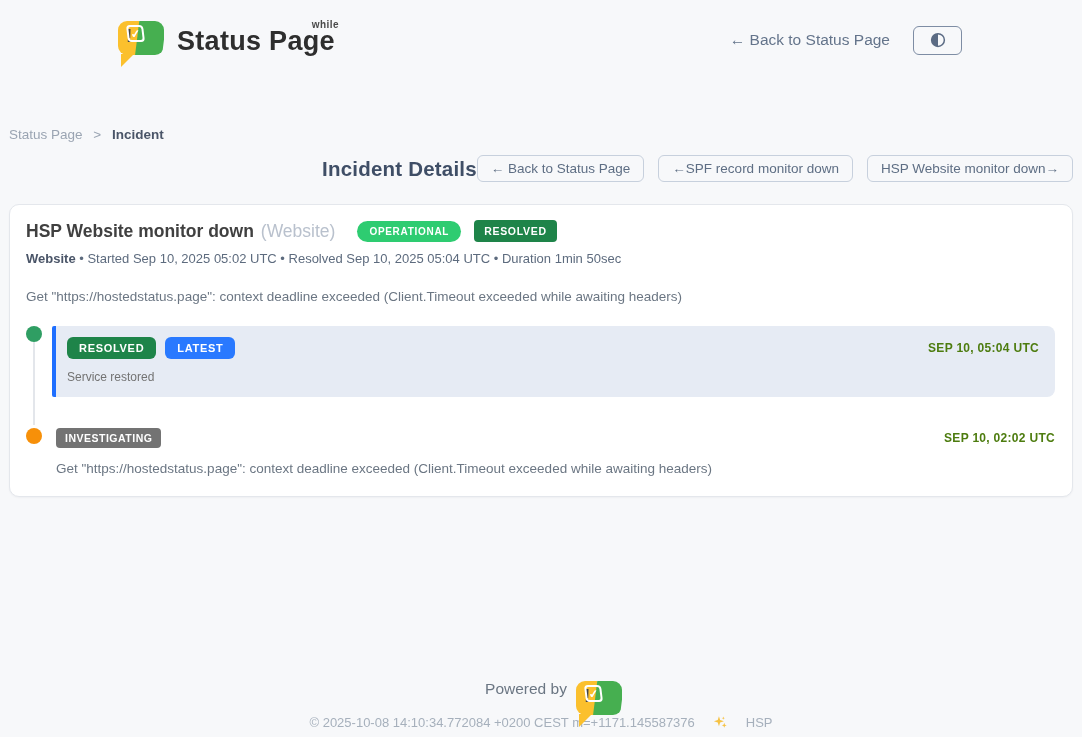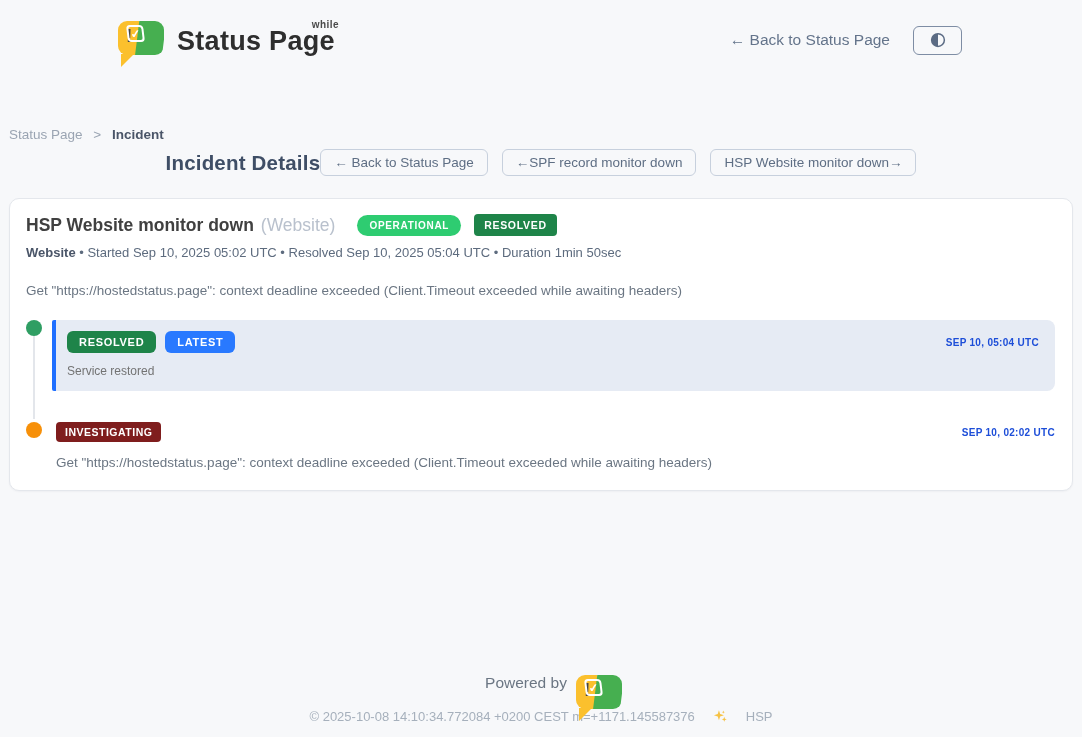--- a/index.html
+++ b/index.html
@@ -53,21 +53,21 @@
     background: transparent; display: flex; align-items: center; justify-content: center;
     cursor: pointer;
   }
 
   
   .container { width: 1064px; margin: 0 auto; }
   .breadcrumb { margin-top: 51px; font-size: 13.5px; color: #9aa4b2; }
   .breadcrumb .sep { margin: 0 7px; }
   .breadcrumb .current { color: #4a5568; font-weight: 700; }
 
-  .title-row { display: flex; justify-content: center; align-items: center; margin-top: 7px; }
+  .title-row { display: flex; justify-content: flex-end; align-items: center; margin-top: 13px; }
   h1.page-title { font-size: 20.5px; font-weight: 600; color: #3f4e66; letter-spacing: 0.2px; }
   .nav-btns { display: flex; gap: 14px; }
   .nav-btn {
     border: 1px solid #c7d0dd; border-radius: 6px; background: transparent;
     color: #5e6e84; font-size: 13.5px; padding: 5px 13px; cursor: pointer;
     font-family: "Liberation Sans", sans-serif; white-space: nowrap;
   }
 
   
   .card {
@@ -100,22 +100,22 @@
   .t-dot.green { background: #2f9e63; }
   .t-dot.orange { background: #f79009; }
   .t-box {
     border-left: 4px solid #1f6fff; background: #e6ebf4;
     border-radius: 2px 8px 8px 2px; padding: 11px 16px 13px 11px;
   }
   .t-head { display: flex; justify-content: space-between; align-items: center; }
   .t-badges { display: flex; gap: 9px; }
   .badge-resolved { background: #1e8449; font-size: 11px; letter-spacing: 0.7px; padding: 5px 12px; border-radius: 6px; }
   .badge-latest   { background: #2979ff; font-size: 11px; letter-spacing: 0.7px; padding: 5px 12px; border-radius: 6px; }
-  .badge-investigating { background: #7f1d1d; font-size: 10.5px; letter-spacing: 0.5px; padding: 4px 9px; border-radius: 4px; }
-  .t-time { font-size: 10px; font-weight: 700; color: #1d4ed8; letter-spacing: 0.3px; white-space: nowrap; }
+  .badge-investigating { background: #737373; font-size: 10.5px; letter-spacing: 0.5px; padding: 4px 9px; border-radius: 4px; }
+  .t-time { font-size: 12px; font-weight: 700; color: #4d7c0f; letter-spacing: 0.3px; white-space: nowrap; }
   .t-msg { margin-top: 11px; font-size: 12px; color: #737373; }
   .t-entry.second .t-msg { margin-top: 13px; font-size: 13.5px; color: #6b7683; }
 
   
   .powered {
     margin-top: 182px; display: flex; align-items: center; justify-content: center;
     gap: 9px; font-size: 15.5px; color: #6b7683;
   }
   .mini-logo-wrap { width: 21px; height: 20px; position: relative; }
   .mini-logo-wrap .bubble { transform: scale(0.44); transform-origin: top left; }

